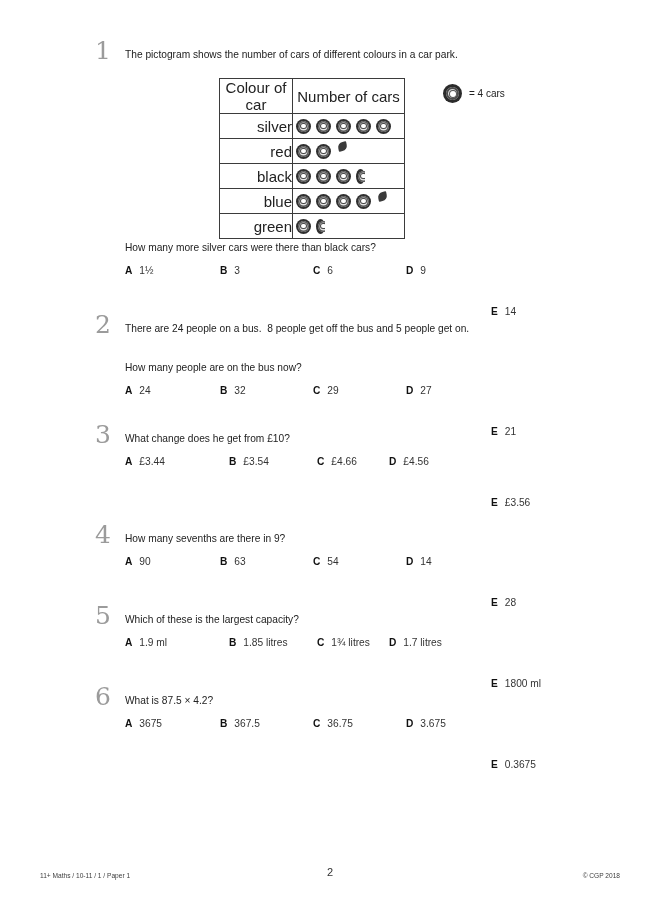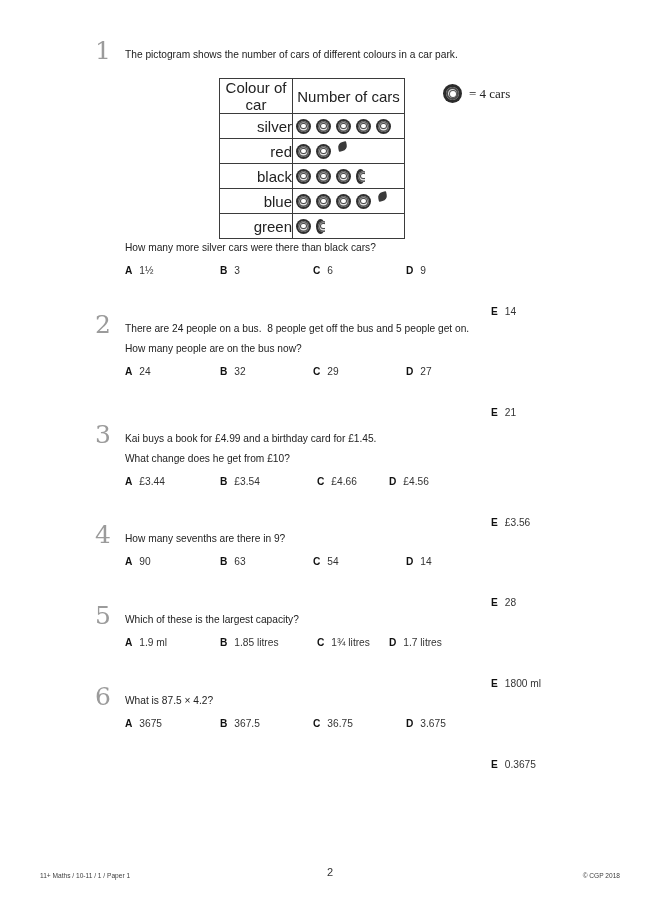--- a/index.html
+++ b/index.html
@@ -47,21 +47,21 @@
     width: 500px;
   }
   .qtext {
     font-size: 10.2px;
     line-height: 1.35;
     color: #222222;
     margin: 0 0 0 0;
     white-space: pre;
   }
   .qtext + .qtext {
-    margin-top: 6px;
+    margin-top: 25px;
   }
 
   
   .options {
     position: relative;
     height: 14px;
     margin-top: 10px;
   }
   .opt {
     position: absolute;
@@ -78,21 +78,21 @@
   .opt .val { color: #333333; }
 
   .opt.o0 { left: 0px; }
   .opt.o1 { left: 95px; text-align: center; }
   .opt.o2 { left: 188px; }
   .opt.o3 { left: 281px; }
   .opt.o4 { left: 366px; margin-top: 41px; }
 
   
   .options.wide .opt.o0 { left: 0px; }
-  .options.wide .opt.o1 { left: 95px; }
+  .options.wide .opt.o1 { left: 104px; }
   .options.wide .opt.o2 { left: 192px; }
   .options.wide .opt.o3 { left: 264px; text-align: center; }
   .options.wide .opt.o4 { left: 366px; }
 
   
   .picto-wrap {
     position: absolute;
     left: 219px;
     top: 78px;
   }
@@ -216,24 +216,23 @@
   }
   .picto-key .keytyre .hub {
     position: absolute;
     left: 6.5px; top: 6.5px;
     width: 6px; height: 6px;
     border-radius: 50%;
     background: #ffffff;
     box-shadow: 0 0 0 1px #555555;
   }
   .picto-key .keylabel {
-    font-size: 13px;
+    font-size: 10px;
     color: #222222;
     white-space: nowrap;
-    font-family: Liberation Serif, serif;
   }
 
   
   .footer {
     position: absolute;
     left: 0;
     top: 872px;
     width: 660px;
     height: 20px;
   }
@@ -447,21 +446,20 @@
         <span class="opt o2"><span class="letter">C</span><span class="val">29</span></span>
         <span class="opt o3"><span class="letter">D</span><span class="val">27</span></span>
         <span class="opt o4"><span class="letter">E</span><span class="val">21</span></span>
       </div>
     </div>
   </div>
 
   <div class="question" style="top:432px;">
     <div class="qnum">3</div>
     <div class="qbody">
-      <p class="qtext">Kai buys a book for £4.99 and a birthday card for £1.45.</p>
       <p class="qtext">What change does he get from £10?</p>
       <div class="options wide">
         <span class="opt o0"><span class="letter">A</span><span class="val">£3.44</span></span>
         <span class="opt o1"><span class="letter">B</span><span class="val">£3.54</span></span>
         <span class="opt o2"><span class="letter">C</span><span class="val">£4.66</span></span>
         <span class="opt o3"><span class="letter">D</span><span class="val">£4.56</span></span>
         <span class="opt o4"><span class="letter">E</span><span class="val">£3.56</span></span>
       </div>
     </div>
   </div>

